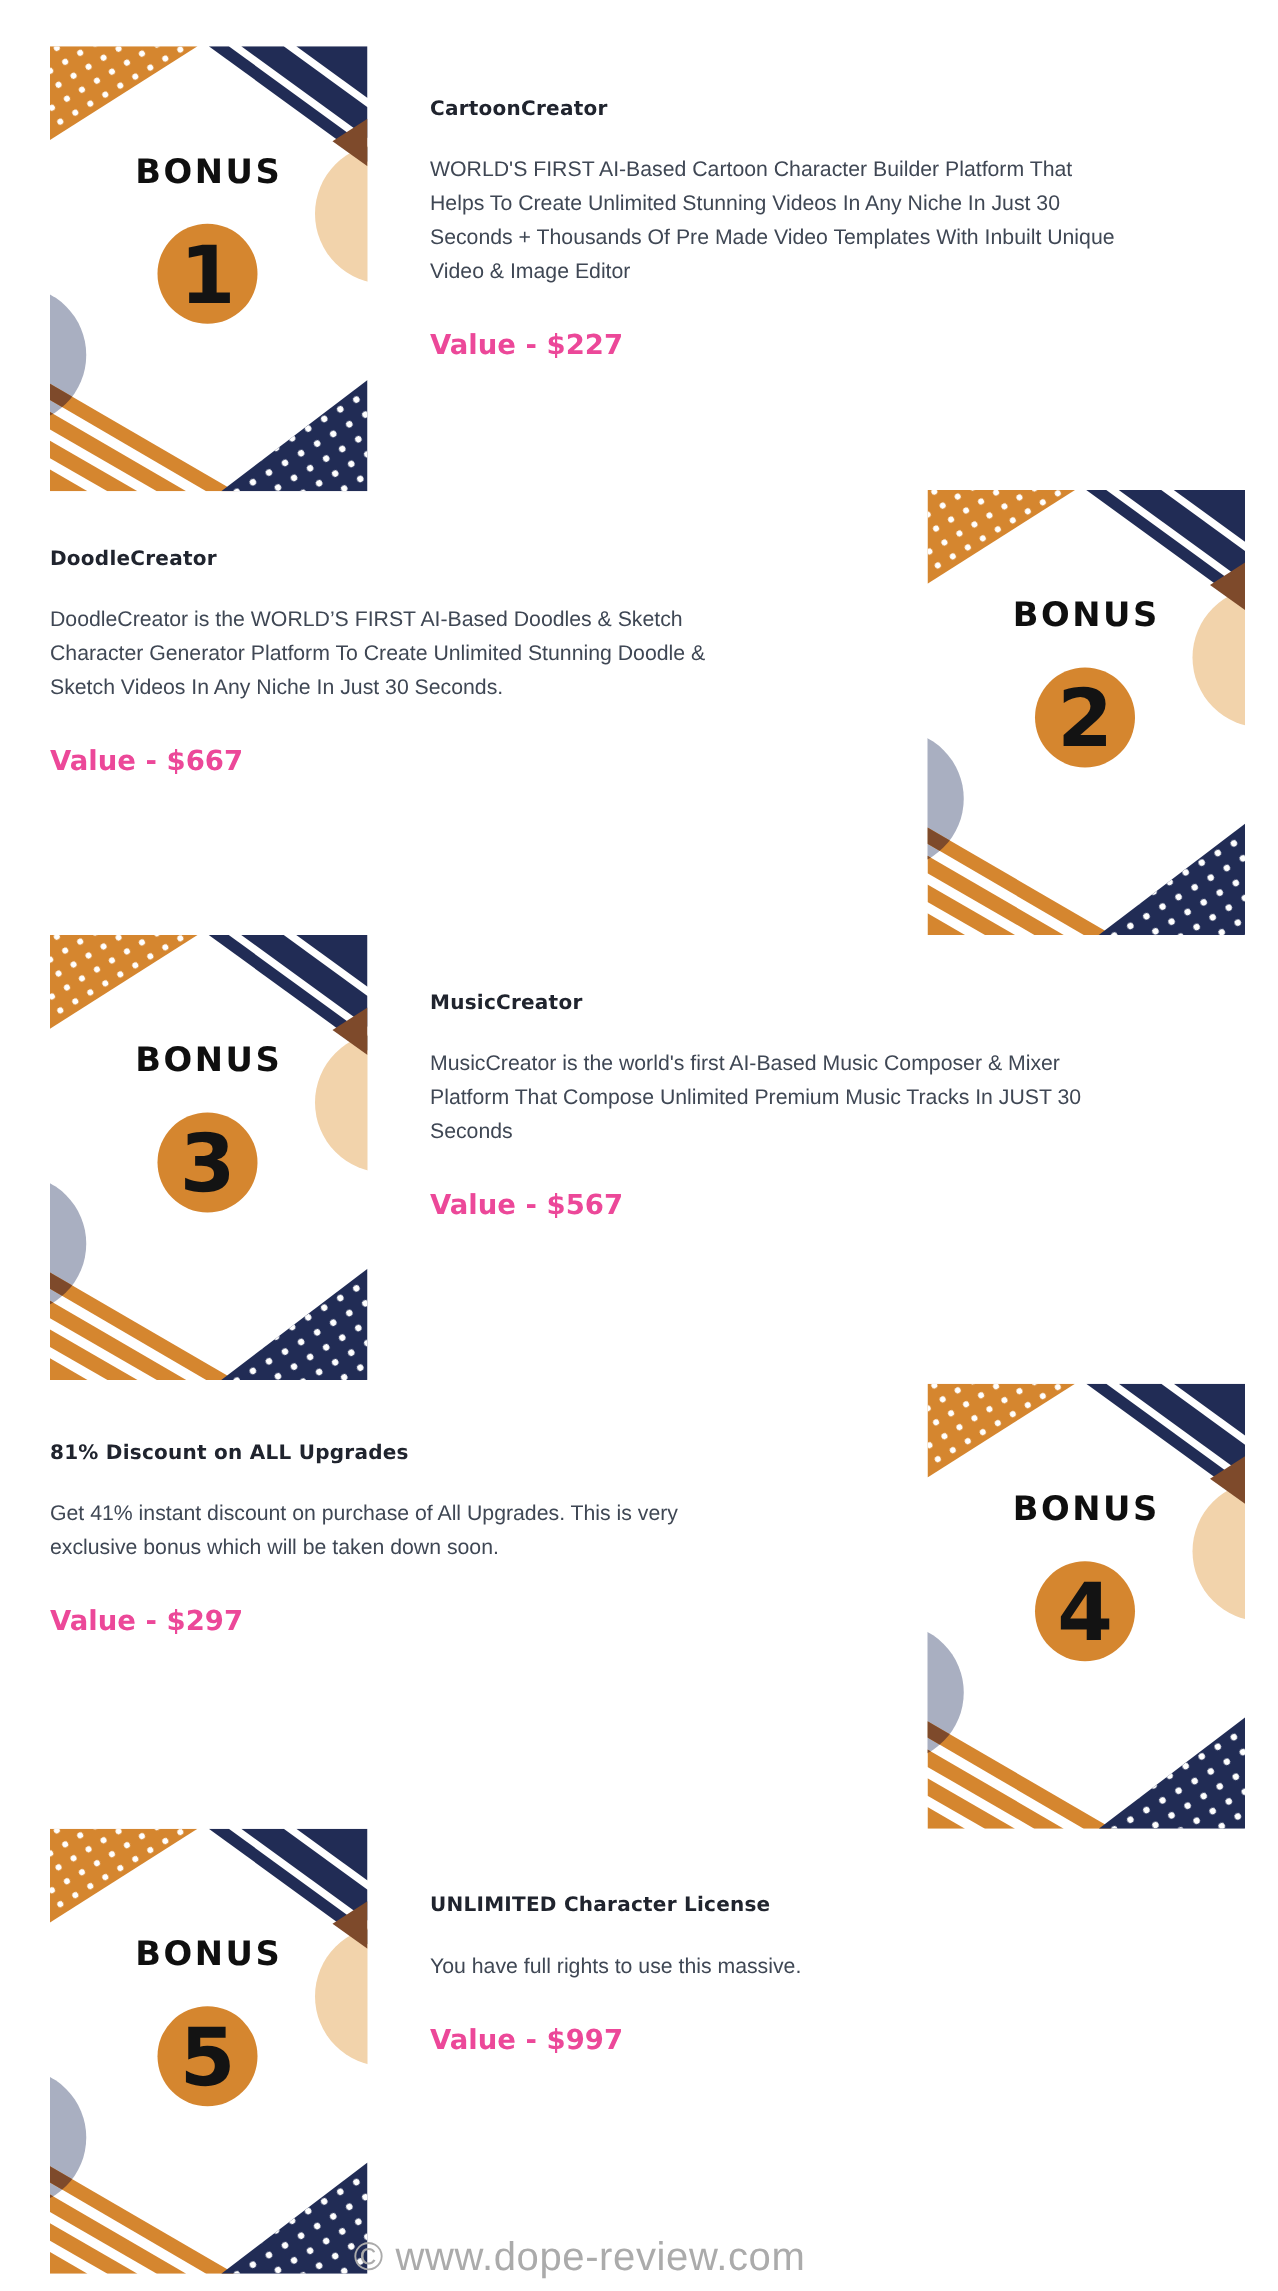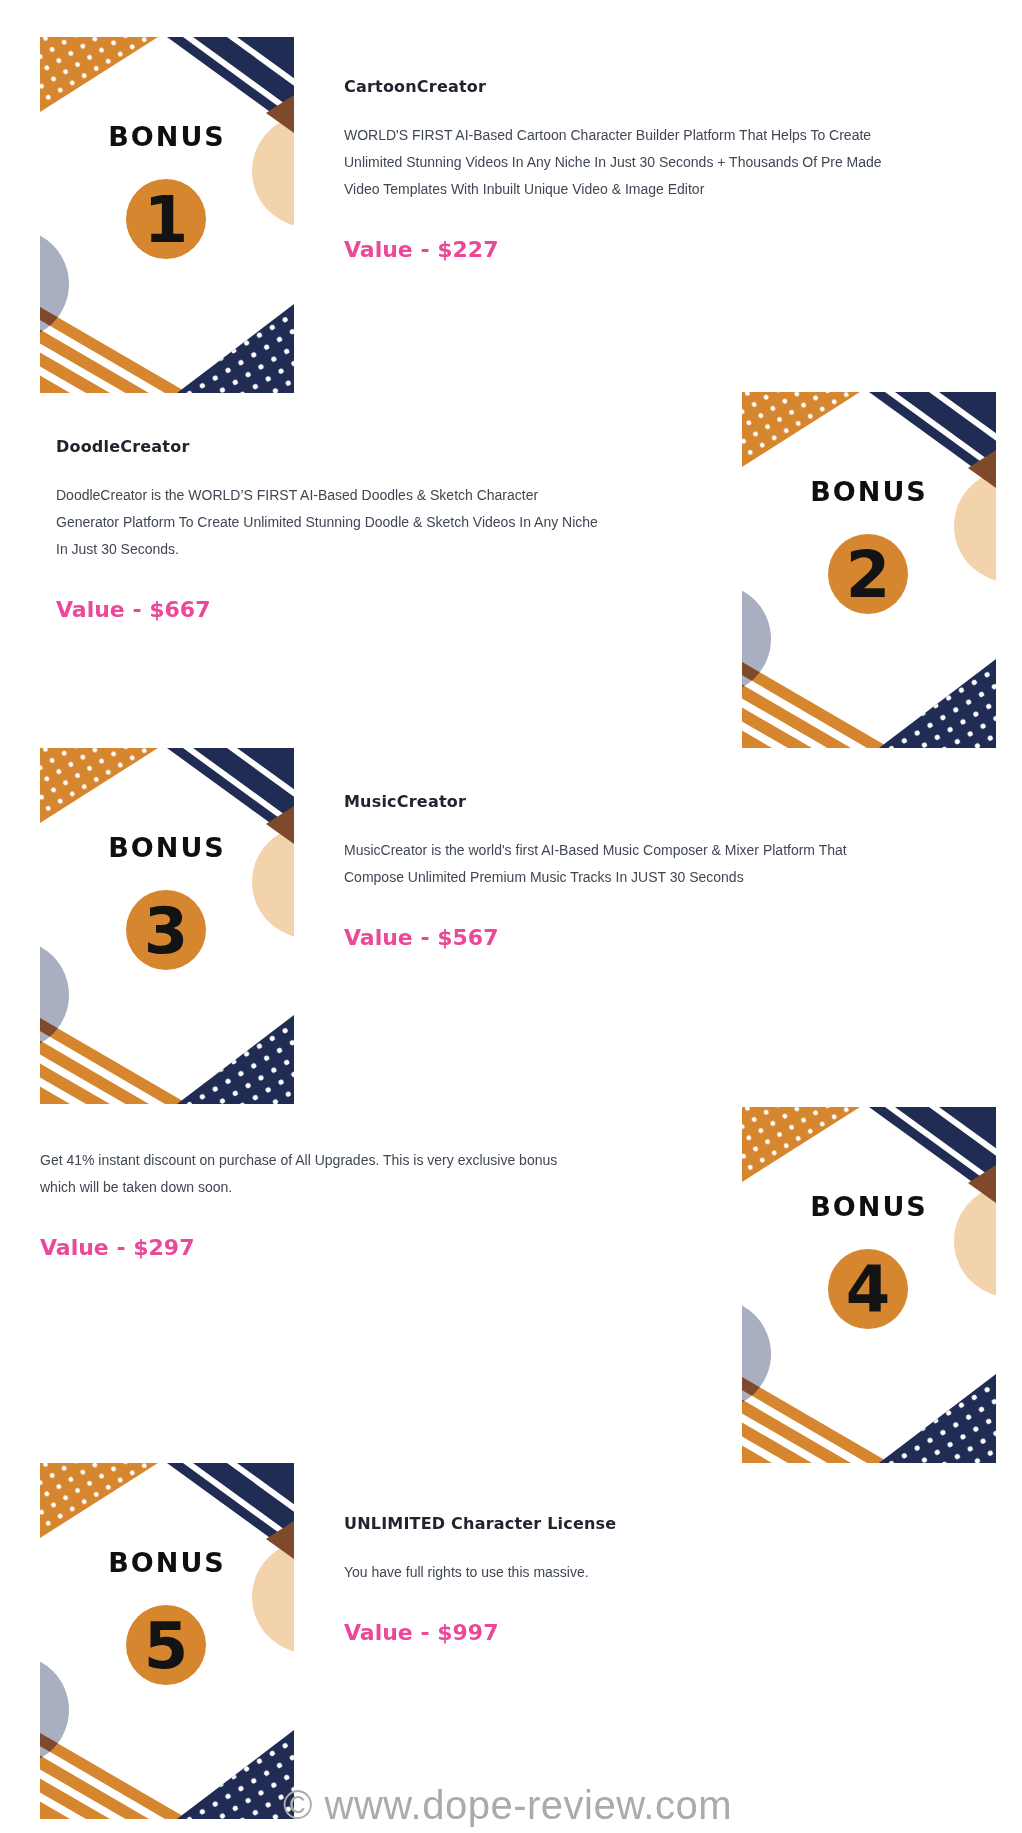--- a/index.html
+++ b/index.html
@@ -16,40 +16,40 @@
   .img-left  .text-block{left:344px;width:555px;}
   .img-right .text-block{left:40px;width:545px;}
 
   .title{
     font-family:"DejaVu Sans","Liberation Sans",sans-serif;
     font-weight:700;font-size:16px;line-height:29px;
     color:#20242e;margin:0 0 21px 0;letter-spacing:.2px;
   }
   .desc{
     font-family:"Liberation Sans",sans-serif;
-    font-size:14px;line-height:27px;color:#3f4754;margin:0 0 34px 0;
+    font-size:17px;line-height:27px;color:#3f4754;margin:0 0 34px 0;
   }
   .value{
     font-family:"DejaVu Sans","Liberation Sans",sans-serif;
     font-weight:700;font-size:22px;line-height:26px;color:#ec4899;margin-top:2px;
   }
 
   .badge-label-text{
     font-family:"DejaVu Sans","Liberation Sans",sans-serif;
     font-weight:800;letter-spacing:2px;
   }
   .badge-num-text{
     font-family:"DejaVu Sans","Liberation Sans",sans-serif;
     font-weight:800;
   }
 
   #wm{
     position:absolute;left:283px;top:1783px;
     font-family:"Liberation Sans",sans-serif;
-    font-size:40px;line-height:44px;color:#ababab;letter-spacing:.5px;
+    font-size:32px;line-height:44px;color:#ababab;letter-spacing:.5px;
     white-space:nowrap;
   }
 </style>
 </head>
 <body>
 
 <svg width="0" height="0" style="position:absolute" aria-hidden="true">
   <defs>
     <pattern id="dotsO" width="14" height="13" patternUnits="userSpaceOnUse" patternTransform="rotate(-31)">
       <circle cx="4" cy="4" r="2.4" fill="#ffffff"></circle>
@@ -149,21 +149,21 @@
 
         <polygon points="137,356 254,267 254,356" style="fill:var(--navy)"></polygon>
         <polygon points="137,356 254,267 254,356" fill="url(#dotsN)"></polygon>
 
         <text class="badge-label badge-label-text" x="127" y="109" text-anchor="middle" font-size="27" fill="#0f0f0f">BONUS</text>
 
         <circle cx="126" cy="182" r="40" style="fill:var(--orange)"></circle>
         <text class="badge-num badge-num-text" x="126" y="205" text-anchor="middle" font-size="64" fill="#131313">2</text>
       </svg>
     </div>
-    <div class="text-block" style="top: 40px; margin-left: 16px;">
+    <div class="text-block" style="top: 40px;">
       <h2 class="title">DoodleCreator</h2>
       <div class="paras">
           <p class="desc">DoodleCreator is the WORLD’S FIRST AI-Based Doodles &amp; Sketch Character Generator Platform To Create Unlimited Stunning Doodle &amp; Sketch Videos In Any Niche In Just 30 Seconds.</p>
         </div>
       <div class="value">Value - $667</div>
     </div>
   </section>
 
   <section class="bonus-section img-left" style="top: 748px;">
     <div class="bonus-card">
@@ -250,20 +250,21 @@
         <polygon points="137,356 254,267 254,356" style="fill:var(--navy)"></polygon>
         <polygon points="137,356 254,267 254,356" fill="url(#dotsN)"></polygon>
 
         <text class="badge-label badge-label-text" x="127" y="109" text-anchor="middle" font-size="27" fill="#0f0f0f">BONUS</text>
 
         <circle cx="126" cy="182" r="40" style="fill:var(--orange)"></circle>
         <text class="badge-num badge-num-text" x="126" y="205" text-anchor="middle" font-size="64" fill="#131313">4</text>
       </svg>
     </div>
     <div class="text-block" style="top: 40px;">
+      <h2 class="title">81% Discount on ALL Upgrades</h2>
       <div class="paras">
           <p class="desc">Get 41% instant discount on purchase of All Upgrades. This is very exclusive bonus which will be taken down soon.</p>
         </div>
       <div class="value">Value - $297</div>
     </div>
   </section>
 
   <section class="bonus-section img-left" style="top: 1463px;">
     <div class="bonus-card">
       <svg width="254" height="356" viewBox="0 0 254 356">

